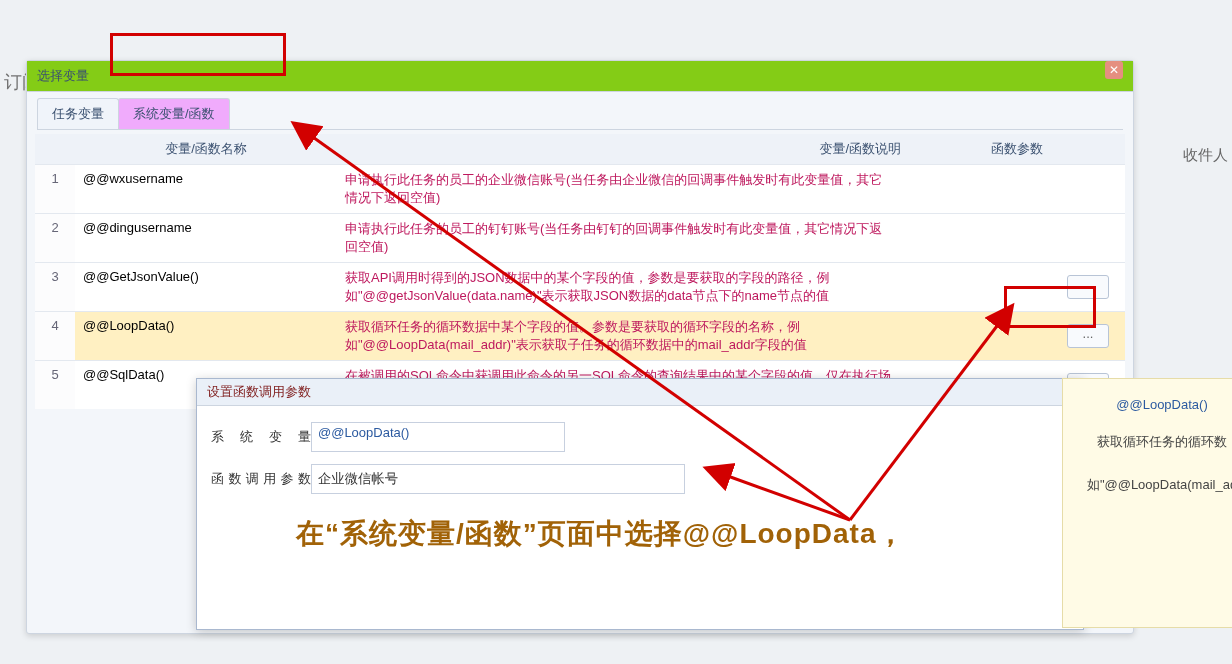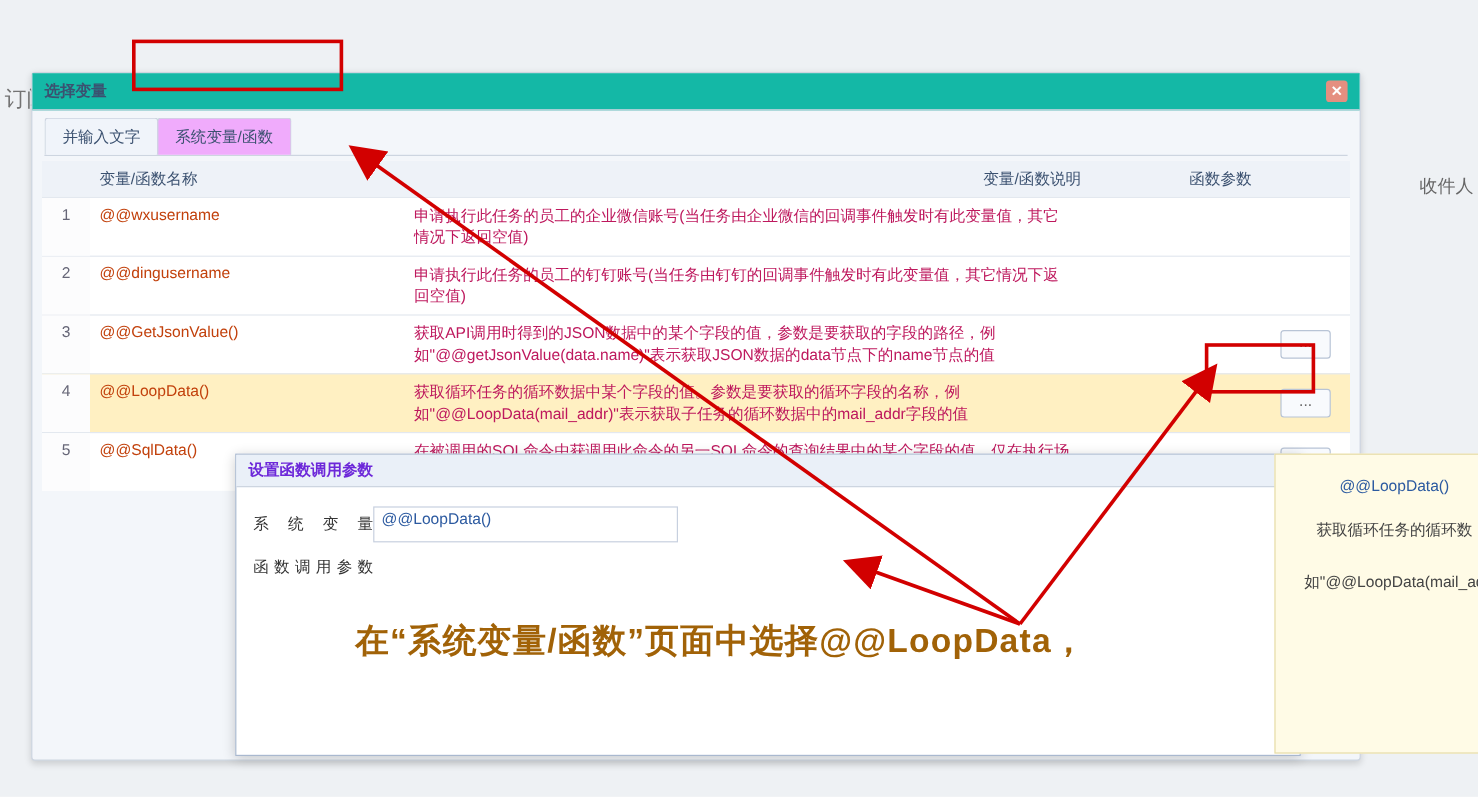--- a/index.html
+++ b/index.html
@@ -2,46 +2,46 @@
 <html><head>
 <meta charset="utf-8">
 <style>
   html,body{margin:0;padding:0;font-family:"Microsoft YaHei",Arial,sans-serif;font-size:13px;color:#333;background:#f5f5f5}
   .stage{position:relative;width:1232px;height:664px;background:#eef1f4;overflow:hidden}
   .bg-label-left1{position:absolute;left:0;top:68px;font-size:18px;color:#737373;padding:2px 4px}
   .bg-label-left2{position:absolute;left:12px;top:88px;font-size:13px;color:#666;padding:2px 20px}
   .bg-label-right{position:absolute;right:4px;top:146px;font-size:15px;color:#666}
   
   .dlg{position:absolute;left:26px;top:60px;width:1106px;height:572px;background:#f3f6fa;border:1px solid #cdd5e0;border-radius:3px;box-shadow:0 2px 6px rgba(0,0,0,.15)}
-  .dlg-title{height:30px;line-height:30px;padding:0 10px;font-weight:bold;color:#3b5170;background:#14b8a6;border-bottom:1px solid #cdd5e0;display:flex;justify-content:space-between;align-items:center}
+  .dlg-title{height:30px;line-height:30px;padding:0 10px;font-weight:normal;color:#3b5170;background:#84cc16;border-bottom:1px solid #cdd5e0;display:flex;justify-content:space-between;}
   .close-x{width:18px;height:18px;background:#e58f80;color:#fff;border-radius:3px;font-size:12px;text-align:center;line-height:18px;cursor:pointer}
   .tabs{padding:6px 10px 0}
   .tabstrip{display:flex;align-items:flex-end;border-bottom:1px solid #cdd5e0}
   .tab{padding:6px 14px;border:1px solid #cdd5e0;border-bottom:none;background:#f0f4fa;color:#3b5170;border-top-left-radius:3px;border-top-right-radius:3px;margin-right:-1px;cursor:pointer}
   .tab.active{background:#f0abfc}
   
   .tabs-redbox{position:absolute;left:110px;top:33px;width:170px;height:37px;border:3px solid #d20000;pointer-events:none}
   
   .grid{margin:4px 8px 0;border:0px solid #cdd5e0;background:#fff}
   .ghead{display:flex;background:#eef2f8;color:#3b5170;font-weight:500}
   .col-num{width:32px;text-align:center;padding:6px 4px}
   .col-name{width:246px;padding:6px 8px}
   .col-desc{flex:1;padding:6px 8px;text-align:right}
   .col-param{width:200px;padding:6px 8px;text-align:center}
   .grow{display:flex;border-top:1px solid #e3e8ef;align-items:stretch}
   .grow .col-num{color:#667;background:#fcfcfd}
-  .grow .col-name{color:#c2410c}
+  .grow .col-name{color:#000000}
   .grow .col-desc{text-align:left;color:#be185d}
   .grow .col-param{display:flex;align-items:center;justify-content:flex-end;padding-right:16px}
   .grow.sel{background:#fff0c2}
   .ell-btn{width:40px;height:22px;border:1px solid #b8c4d6;border-radius:3px;background:#f8fafd;color:#666;text-align:center;line-height:18px;cursor:pointer}
   .ell-redbox{position:absolute;left:1004px;top:286px;width:86px;height:36px;border:3px solid #d20000;pointer-events:none}
   
   .sub{position:absolute;left:196px;top:378px;width:886px;height:250px;background:#fff;border:1px solid #a9b8cf;box-shadow:0 2px 10px rgba(0,0,0,.2)}
-  .sub-title{height:26px;line-height:26px;padding:0 10px;background:#eaf0f8;border-bottom:1px solid #cdd5e0;color:#6d28d9;font-weight:bold}
+  .sub-title{height:26px;line-height:26px;padding:0 10px;background:#eaf0f8;border-bottom:1px solid #cdd5e0;color:#7f1d1d;font-weight:normal}
   .sub-body{padding:16px 14px;position:relative}
   .frow{display:flex;align-items:center;margin-bottom:12px}
   .flab{width:100px;text-align:justify;text-align-last:justify;color:#333}
   .fval{width:240px;height:24px;border:1px solid #c7d0df;padding:2px 6px;color:#2c5aa0;background:#fff}
   .finput{width:360px;height:24px;border:1px solid #c7d0df;padding:2px 6px;color:#333}
   .sub-redbox{position:absolute;left:203px;top:440px;width:512px;height:54px;border:4px solid #d20000;pointer-events:none}
   
   .side{position:absolute;left:1062px;top:378px;width:200px;height:250px;background:#fffbe6;border:1px solid #e6dca8;padding:18px 10px;box-sizing:border-box;color:#6b5a00;overflow:hidden}
   .side .fn{color:#2c5aa0;text-align:center;margin-bottom:18px}
   .side .desc{color:#444;text-align:center;line-height:1.8}
@@ -58,28 +58,28 @@
   <div class="bg-label-left2">收用</div>
   <div class="bg-label-right">收件人</div>
 
   <div class="dlg">
     <div class="dlg-title">
       <span>选择变量</span>
       <span class="close-x">✕</span>
     </div>
     <div class="tabs">
       <div class="tabstrip">
-        <div class="tab">并输入文字</div>
+        <div class="tab">任务变量</div>
         <div class="tab active">系统变量/函数</div>
       </div>
     </div>
     <div class="grid">
       <div class="ghead">
         <div class="col-num"></div>
-        <div class="col-name" style="text-align:left">变量/函数名称</div>
+        <div class="col-name" style="text-align:center">变量/函数名称</div>
         <div class="col-desc">变量/函数说明</div>
         <div class="col-param">函数参数</div>
       </div>
       <div id="rows">
           <div class="grow">
             <div class="col-num">1</div>
             <div class="col-name">@@wxusername</div>
             <div class="col-desc">申请执行此任务的员工的企业微信账号(当任务由企业微信的回调事件触发时有此变量值，其它情况下返回空值)</div>
             <div class="col-param"></div>
           </div>
@@ -123,20 +123,21 @@
 
   <div class="sub">
     <div class="sub-title">设置函数调用参数</div>
     <div class="sub-body">
       <div class="frow">
         <div class="flab">系统变量</div>
         <div class="fval">@@LoopData()</div>
       </div>
       <div class="frow">
         <div class="flab">函数调用参数</div>
+        <input class="finput" value="企业微信帐号" style="">
       </div>
     </div>
   </div>
 
   <div class="side">
     <div class="fn">@@LoopData()</div>
     <div class="desc">获取循环任务的循环数</div>
     <div class="desc" style="margin-top:20px">如"@@LoopData(mail_ad</div>
   </div>
 

